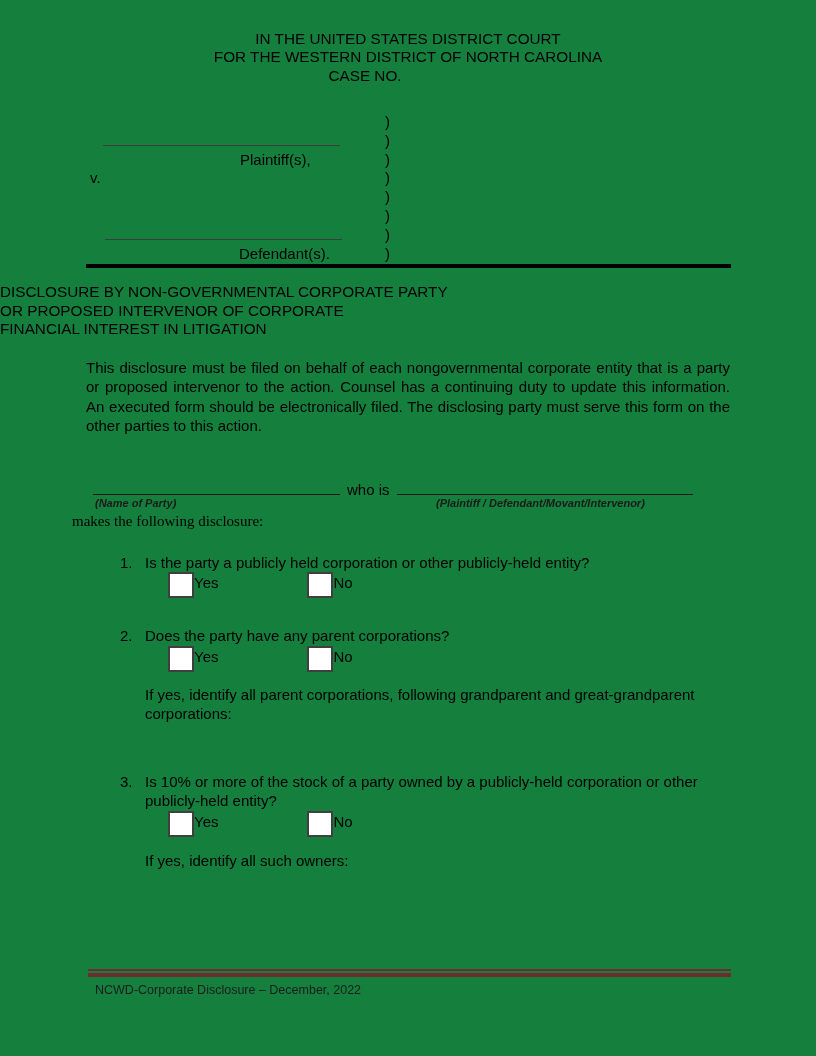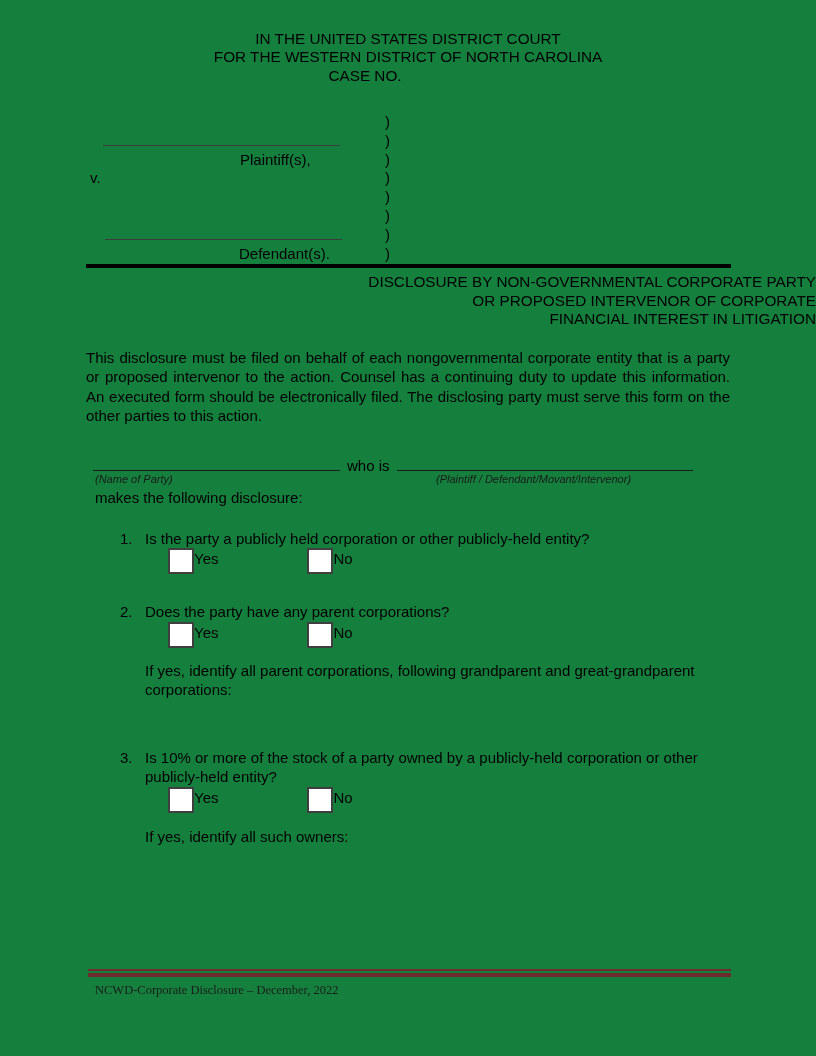--- a/index.html
+++ b/index.html
@@ -24,35 +24,35 @@
   .cap-paren { width:30px; }
   .u-line { display:inline-block; border-bottom:1.6px solid #3d3d3d; height:15px; }
   .u1 { margin-left:13px; width:237px; }
   .u2 { margin-left:15px; width:237px; }
   .plaintiff-label { margin-left:150px; }
   .defendant-label { margin-left:149px; }
 
   .caption-divider { margin:2px 0 0 86px; width:645px; height:4.5px; background:#000; }
 
   
-  .title { margin-top:5px; text-align:right; font-size:15.3px; line-height:18.5px; }
+  .title { margin-top:15px; text-align:left; font-size:15.3px; line-height:18.5px; }
 
   
   .intro { margin:19px 86px 0 86px; text-align:justify; line-height:19.6px; }
 
   
-  .whois { margin:29px 0 0 93px; height:17px; white-space:nowrap; }
+  .whois { margin:43px 0 0 93px; height:17px; white-space:nowrap; }
   .blank { display:inline-block; border-bottom:1.7px solid #1a1a1a; height:15px; vertical-align:baseline; }
   .blank1 { width:247px; }
   .blank2 { width:296px; }
   .who-text { margin:0 7px; }
-  .hints { position:relative; margin-left:93px; height:13px; font-size:11px; font-style:italic; color:#1a1a1a; }
+  .hints { position:relative; margin-left:93px; height:13px; font-size:11px; font-style:italic; color:#1a1a1a;font-weight:bold; }
   .hint-name { position:absolute; left:2px; top:1px; }
   .hint-role { position:absolute; left:343px; top:1px; }
-  .lead-in { margin:4px 0 0 95px; }
+  .lead-in { margin:4px 0 0 72px;font-family:Liberation Serif, serif; }
 
   
   .questions { margin-left:120px; margin-right:86px; }
   .q { display:flex; line-height:19.5px; }
   .q-num { width:25px; flex:0 0 25px; }
   .q-text { max-width:568px; }
   .q1 { margin-top:23px; }
   .q2 { margin-top:28px; }
   .q3 { margin-top:48px; }
   .check-row { display:flex; align-items:flex-start; height:26px; margin-left:48px; }
@@ -63,21 +63,21 @@
   .followup { margin:13px 0 0 25px; max-width:568px; line-height:19.5px; }
   .followup3 { margin-top:14px; }
 
   
   .footer { position:absolute; left:88px; top:969px; width:643px; }
   .rule-thin { height:1.5px; }
   .rule-gap { height:2.5px; }
   .rule-thick { height:4px; }
   .footer-text {
     margin:6px 0 0 7px;
-    font-family:Liberation Serif, serif;
+    font-family:Liberation Sans, sans-serif;
     font-size:12.5px; color:#1c1c1c;
   }
 </style>
 </head>
 <body>
 
 <div class="page">
 
   <div class="header">
     <div>IN THE UNITED STATES DISTRICT COURT</div>

